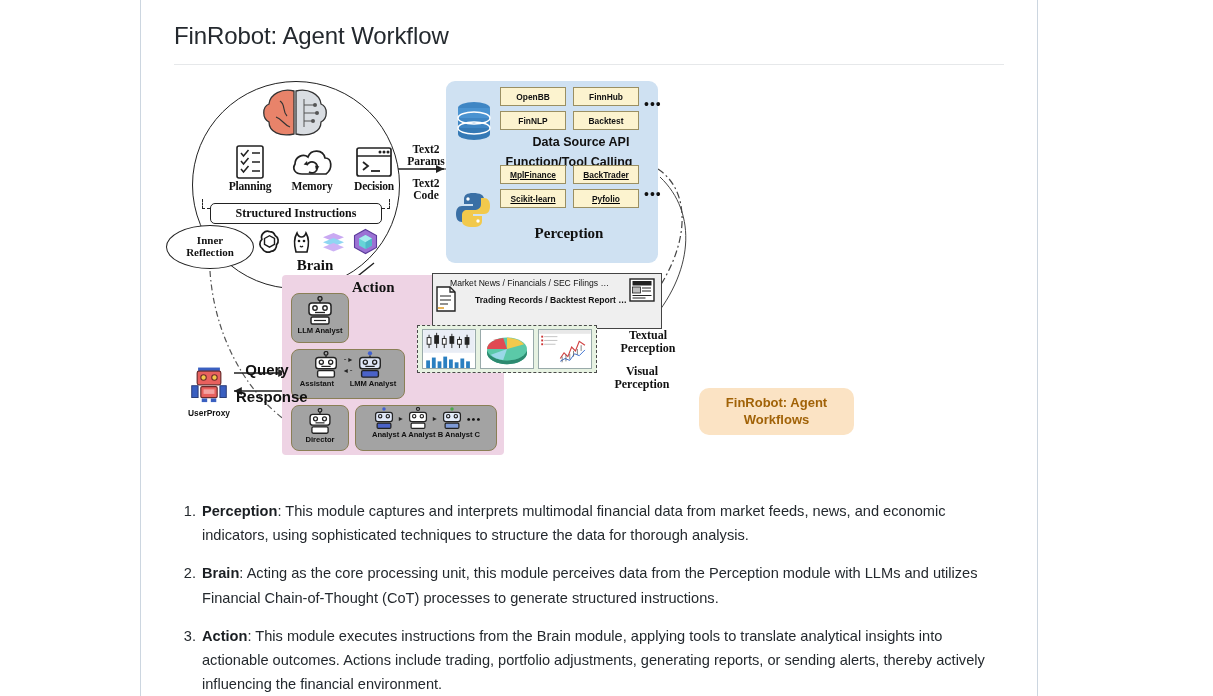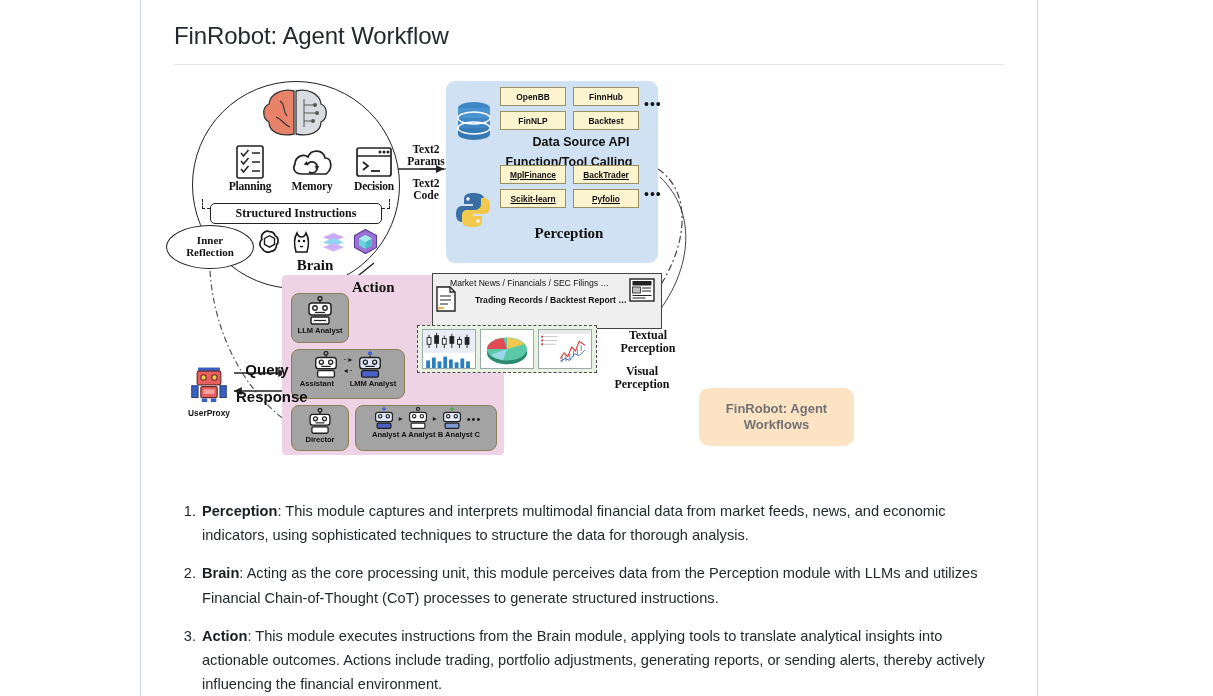--- a/index.html
+++ b/index.html
@@ -179,25 +179,25 @@
   .viz { height: 40px; border: 1px solid #9aa; background: #fff; }
 
   .perc-lbl {
     font-size: 12px; font-weight: bold; color: #111; text-align: center; line-height: 1.06;
   }
   #textual-perc { left: 432px; top: 256px; width: 84px; }
   #visual-perc  { left: 432px; top: 292px; width: 72px; }
 
   
   #finrobot-box {
-    left: 525px; top: 315px; width: 155px; height: 58px;
+    left: 525px; top: 315px; width: 155px; height: 47px;
     background: #fbe3c4; border-radius: 10px;
     display: flex; align-items: center; justify-content: center;
     font-family: "Liberation Sans", sans-serif;
-    font-size: 13px; font-weight: bold; color: #737373;
+    font-size: 13px; font-weight: bold; color: #a16207;
     text-align: center; line-height: 1.25;
   }
 
   
   ol#module-list {
     margin: 16px 0 0 0; padding-left: 26px;
     font-size: 14.6px; color: #24292e; line-height: 1.66;
   }
   ol#module-list li { margin-bottom: 14px; padding-left: 2px; }
   ol#module-list b { font-weight: bold; color: #1b1f23; }

